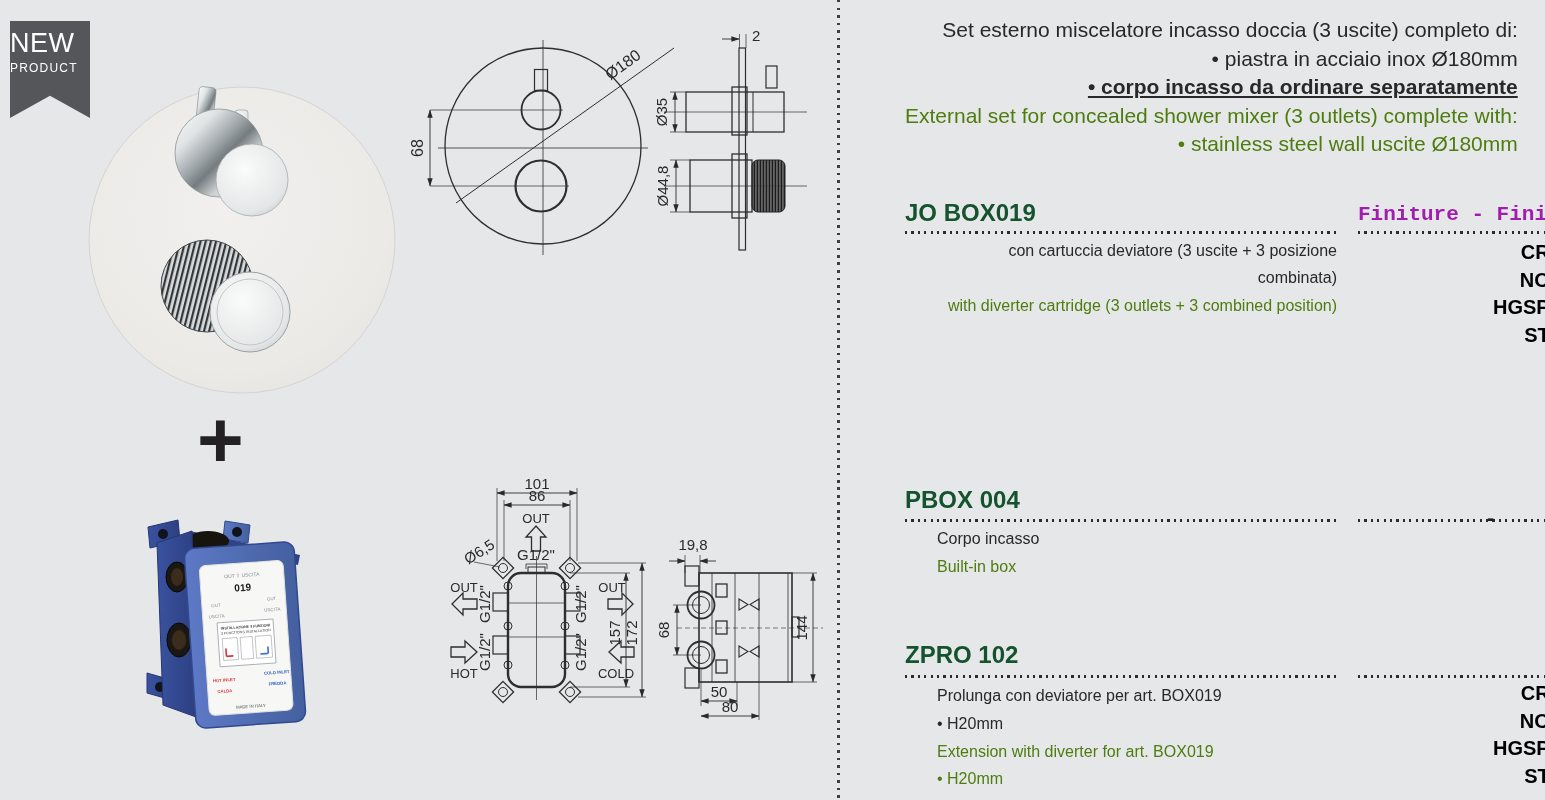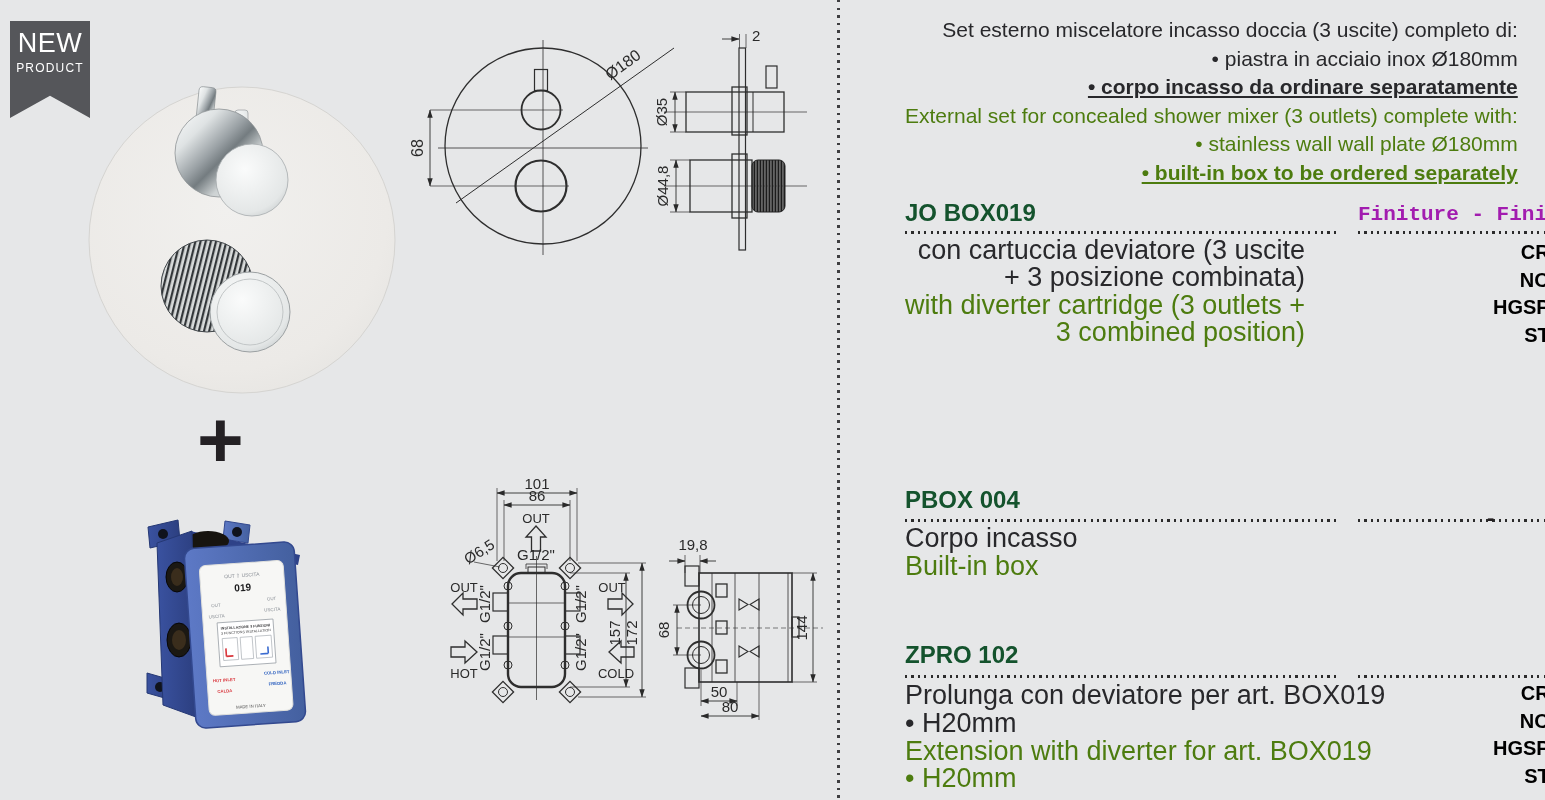--- a/index.html
+++ b/index.html
@@ -2,40 +2,40 @@
 <html><head>
 <meta charset="utf-8">
 <style>
   html,body{margin:0;padding:0;background:#e6e7e8;}
   .page{position:relative;width:1545px;height:800px;background:#e6e7e8;overflow:hidden;
         font-family:"Liberation Sans",sans-serif;color:#231f20;}
   .abs{position:absolute;}
 
   
   .badge{position:absolute;left:10px;top:21px;width:80px;height:97px;background:#55565a;
-         clip-path:polygon(0 0,100% 0,100% 100%,50% 77%,0 100%);color:#fff;text-align:center;}
+         clip-path:polygon(0 0,100% 0,100% 100%,50% 77%,0 100%);color:#fff;}
   .badge-new{position:absolute;left:0;right:0;top:7px;font-size:27px;font-weight:400;letter-spacing:.5px;}
   .badge-prod{position:absolute;left:0;right:0;top:40px;font-size:12px;letter-spacing:1.2px;}
 
   
   .plus{position:absolute;left:197px;top:400px;font-size:80px;font-weight:700;color:#242124;line-height:1;}
 
   
   .vdiv{position:absolute;left:837px;top:0;width:2.5px;height:800px;
         background:repeating-linear-gradient(to bottom,#3e3e40 0 2.5px,transparent 2.5px 7.5px);}
 
   
   .rc{position:absolute;left:905px;top:0;width:690px;height:800px;text-align:right;}
   .it{color:#28282b;}
   .en{color:#4d7c0f;}
   .b{font-weight:700;text-decoration:underline;}
   .intro-line{font-size:21px;line-height:28.5px;white-space:nowrap;}
   .code-h{font-size:24px;font-weight:700;color:#14532d;white-space:nowrap;}
   .fin-h{font-size:21px;font-weight:700;color:#a21caf;white-space:nowrap;font-family:Liberation Mono, monospace;}
-  .desc{font-size:27px;line-height:27px;}
+  .desc{font-size:16px;line-height:27px;margin-left:32px;}
   .fin-item{font-size:20px;font-weight:700;color:#000000;line-height:27.5px;}
   .hrule{position:absolute;height:2.5px;
          background:repeating-linear-gradient(to right,#2b2b2b 0 2.2px,transparent 2.2px 6.4px);}
   .pbx-dash{position:absolute;font-size:22px;font-weight:700;color:#231f20;}
 
   
   .tdim{font-family:"Liberation Sans",sans-serif;font-size:15px;fill:#2a2a2a;}
   .tdim16{font-family:"Liberation Sans",sans-serif;font-size:16px;fill:#2a2a2a;}
   .tdim13{font-family:"Liberation Sans",sans-serif;font-size:13px;fill:#2a2a2a;}
   svg{position:absolute;overflow:visible;}
@@ -321,22 +321,21 @@
 
   <div class="vdiv"></div>
 
   <div class="rc">
 
     <div class="abs" style="left:0;top:16px">
       <div class="intro-line it">Set esterno miscelatore incasso doccia (3 uscite) completo di:</div>
       <div class="intro-line it">• piastra in acciaio inox Ø180mm</div>
       <div class="intro-line it b">• corpo incasso da ordinare separatamente</div>
       <div class="intro-line en">External set for concealed shower mixer (3 outlets) complete with:</div>
-      <div class="intro-line en">• stainless wall wall plate Ø180mm</div>
-      <div class="intro-line en b">• built-in box to be ordered separately</div>
+      <div class="intro-line en">• stainless steel wall uscite Ø180mm</div>
     </div>
 
     <div class="abs code-h" style="left:0;top:199px">JO BOX019</div>
     <div class="abs fin-h" style="left:453px;top:203px">Finiture - Finishes</div>
     <div class="hrule" style="left:0;top:231px;width:435px"></div>
     <div class="hrule" style="left:453px;top:231px;width:237px"></div>
     <div class="abs desc it" style="left:0;top:237px;width:400px">con cartuccia deviatore (3 uscite + 3 posizione combinata)</div>
     <div class="abs desc en" style="left:0;top:292px;width:400px">with diverter cartridge (3 outlets + 3 combined position)</div>
     <div class="abs" style="left:588px;top:239px">
       <div class="fin-item">CR</div>

